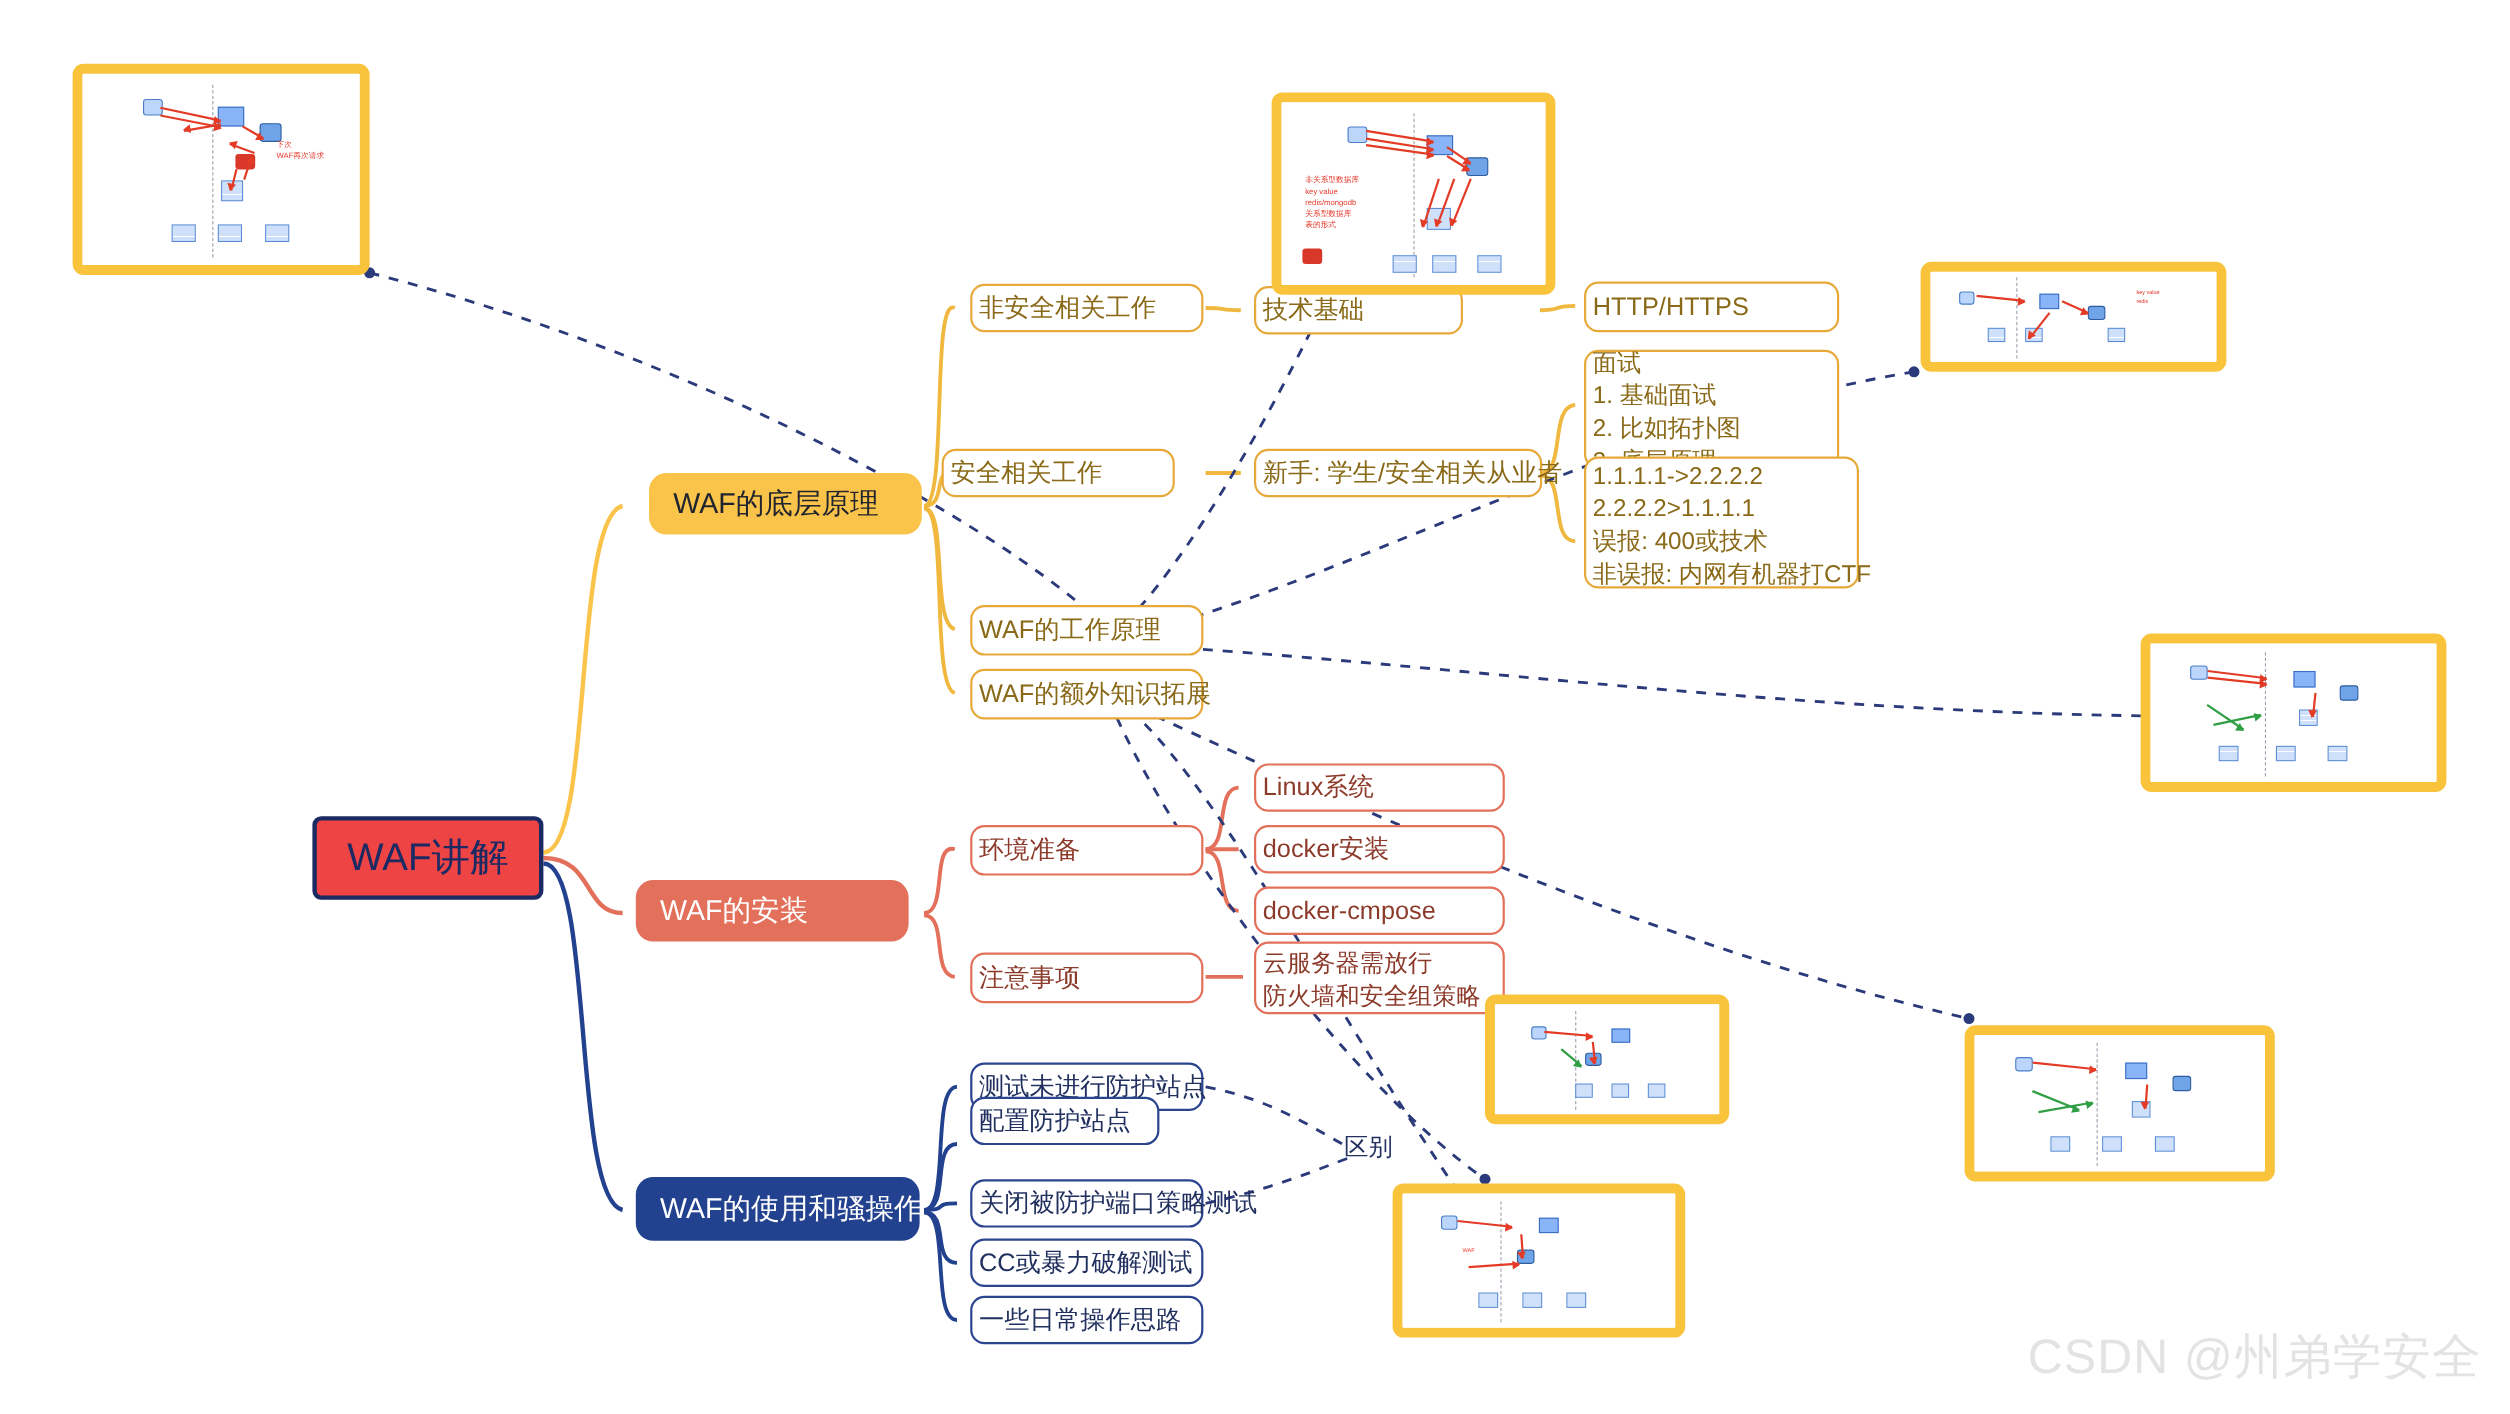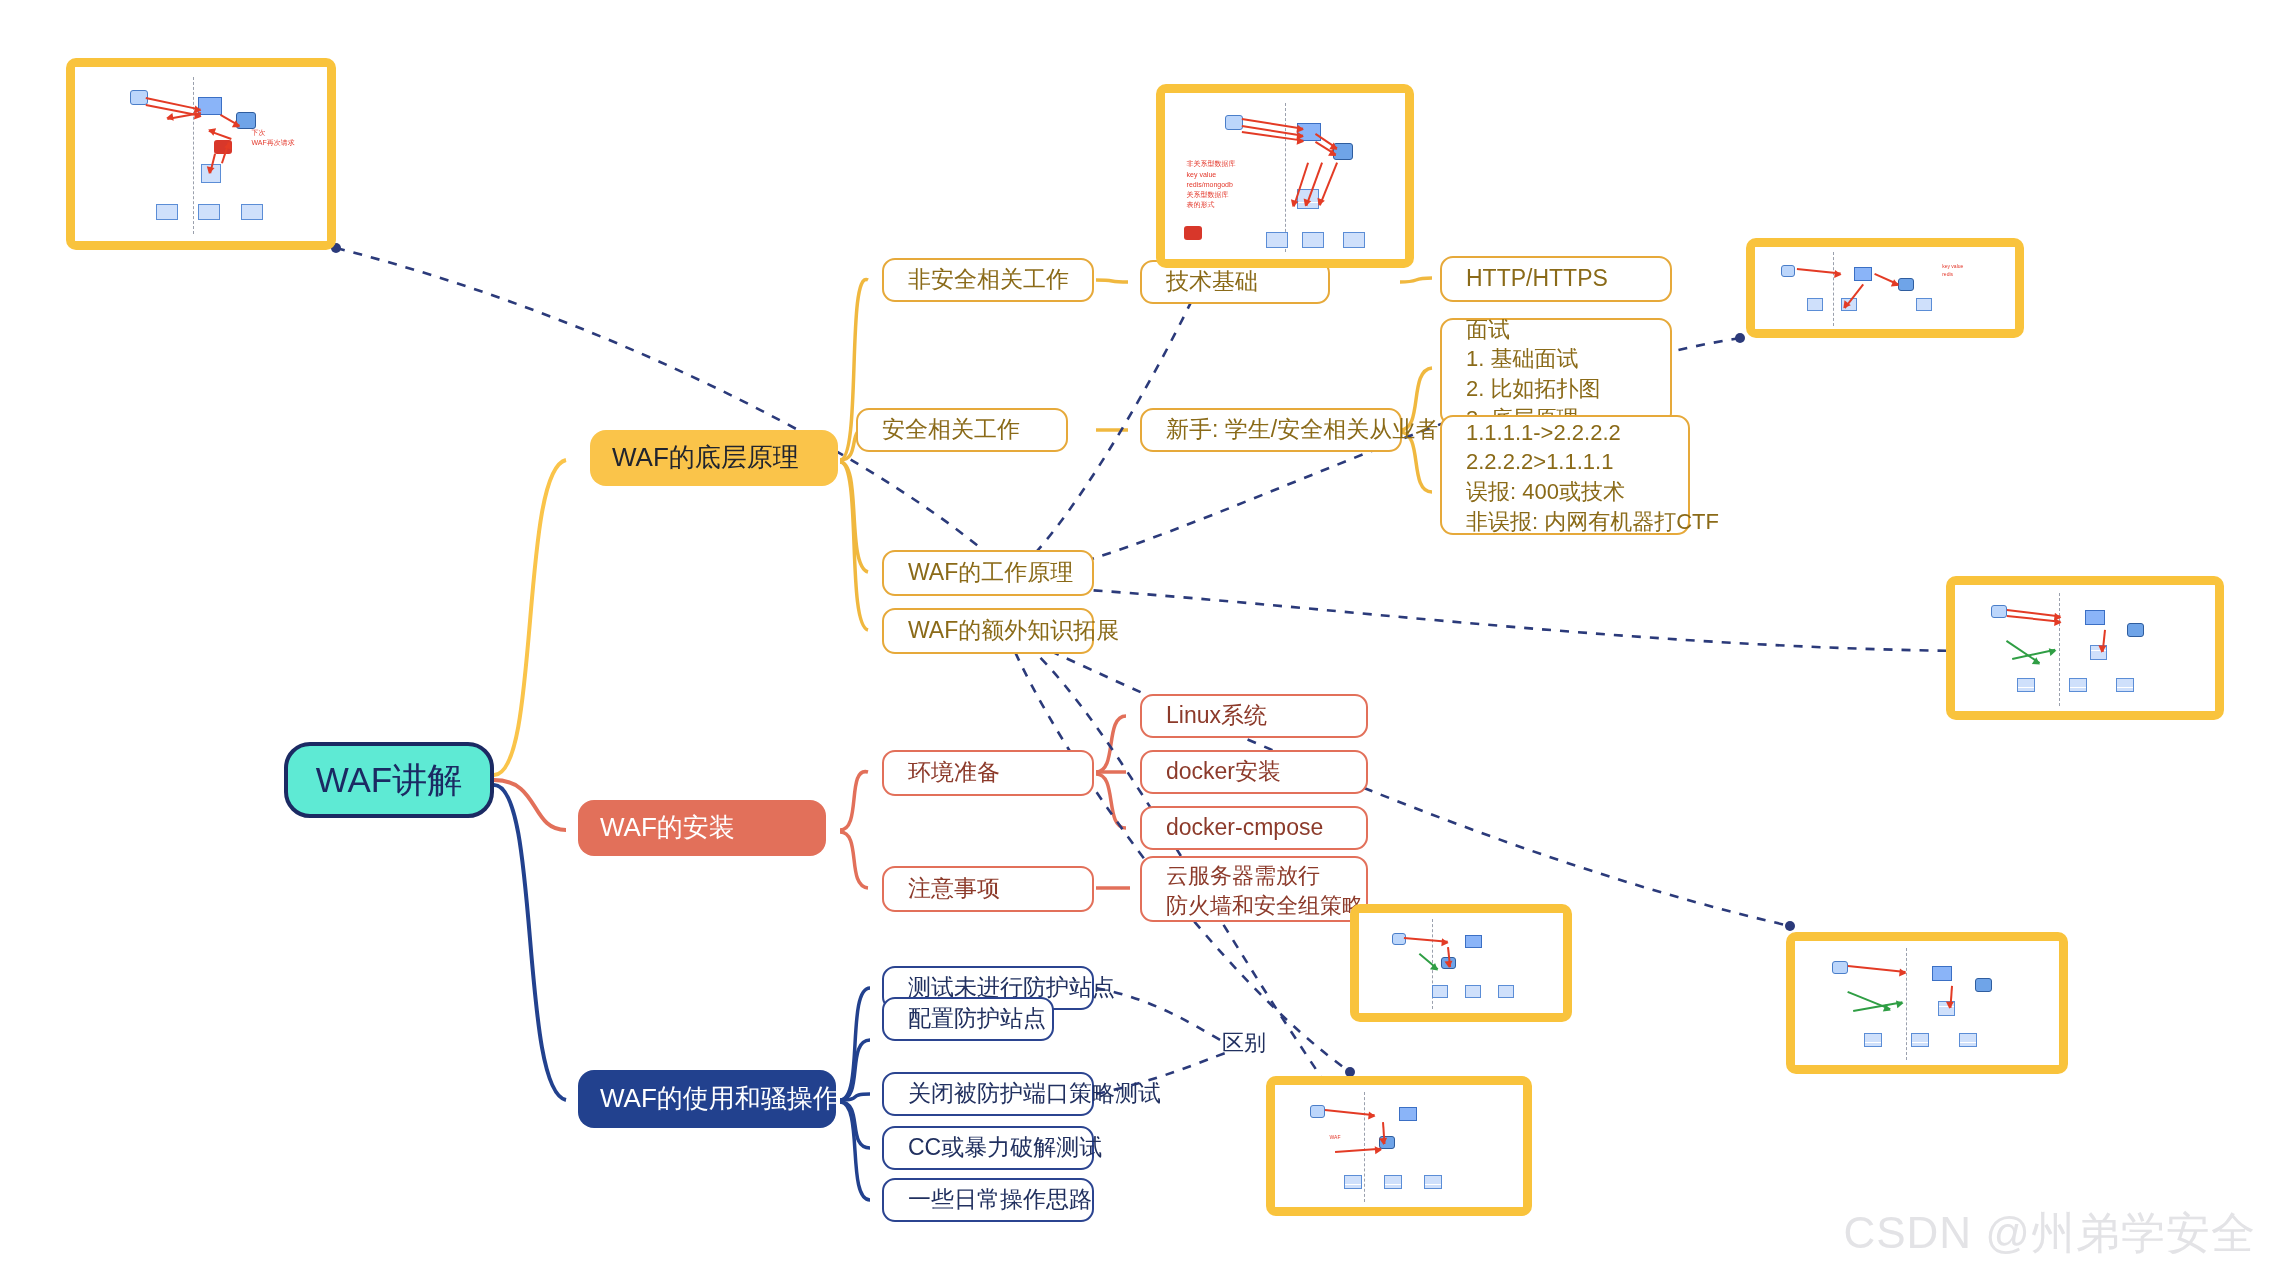--- a/index.html
+++ b/index.html
@@ -6,33 +6,33 @@
   body{width:2282px;height:1285px;position:relative;overflow:hidden;
        font-family:"Liberation Sans","DejaVu Sans",sans-serif;}
 
   #canvas{position:absolute;left:0;top:0;width:2282px;height:1285px;}
   #svg-layer{position:absolute;left:0;top:0;width:2282px;height:1285px;pointer-events:none;}
 
   .node{position:absolute;box-sizing:border-box;display:flex;align-items:center;
         border-radius:14px;white-space:pre;line-height:1.35;}
 
   
-  .root{border:4px solid #1b2a63;background:#5eead4;color:#1b2a63;
-        font-size:35px;justify-content:center;border-radius:26px;}
+  .root{border:4px solid #1b2a63;background:#ef4444;color:#1b2a63;
+        font-size:35px;justify-content:center;border-radius:8px;}
 
   
   .pill{color:#ffffff;font-size:26px;padding-left:22px;border-radius:16px;}
   .pill-yellow{background:#f8c council;}
   .pill-yellow{background:#fac44a;color:#20242e;margin-left:12px;}
   .pill-red{background:#e2705a;}
   .pill-blue{background:#22418e;}
 
   
   .box{background:#ffffff;border:2.5px solid #e6a93a;color:#8a6a18;
-       font-size:23px;padding:6px 24px;border-radius:13px;}
+       font-size:23px;padding:6px 6px;border-radius:13px;}
   .box.red{border-color:#e2705a;color:#8c3a2a;}
   .box.blue{border-color:#2b4490;color:#21305f;}
   .box.multi{align-items:flex-start;padding-top:10px;flex-direction:column;justify-content:center;}
 
   .thumb{position:absolute;box-sizing:border-box;border:9px solid #f9c council;}
   .thumb{border:9px solid #f9c33c;background:#ffffff;border-radius:10px;overflow:hidden;}
   .thumb-inner{position:absolute;left:0;top:0;right:0;bottom:0;background:#fff;}
   .divider{position:absolute;top:6%;bottom:4%;width:0;border-left:1.5px dashed #9aa0ad;}
 
   .ic{position:absolute;}

